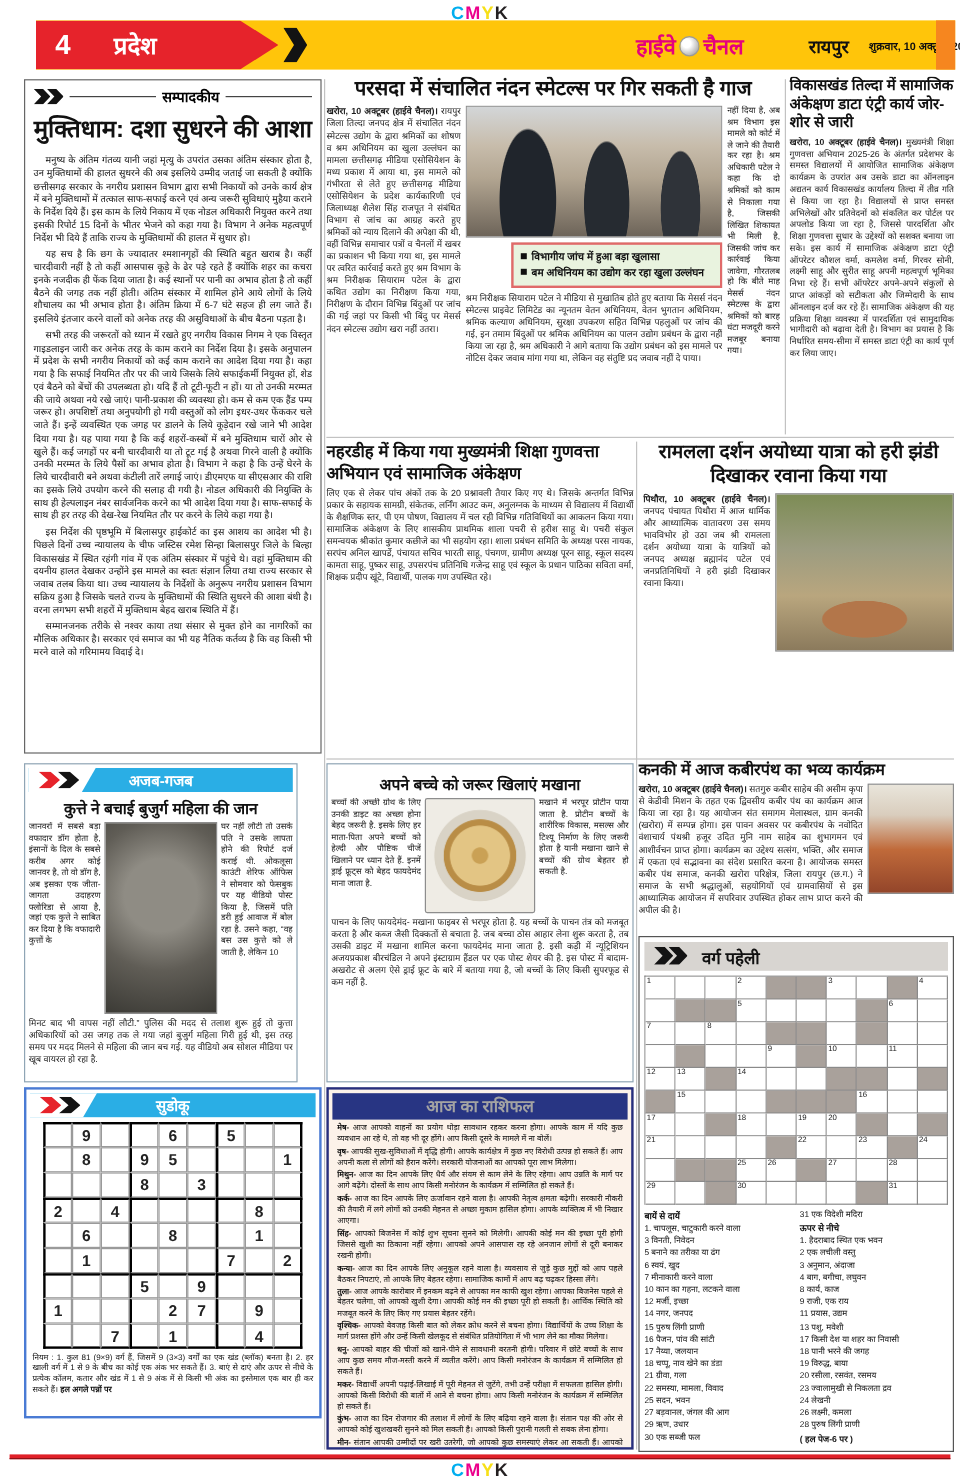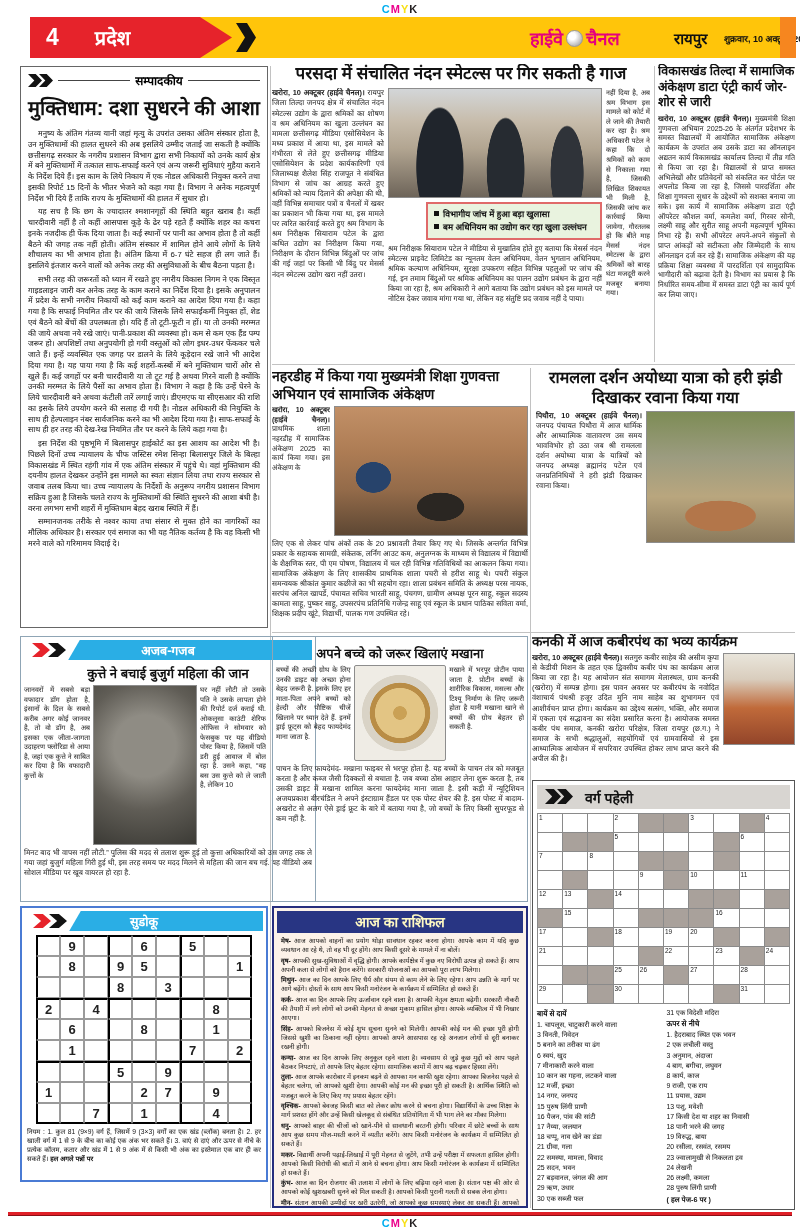--- a/index.html
+++ b/index.html
@@ -7,21 +7,21 @@
         font-family:"Liberation Sans","DejaVu Sans",sans-serif;color:#111;overflow:hidden;}
   
   .abs{position:absolute;}
   .p{font-size:7.4px;line-height:1.36;text-align:justify;margin:0;color:#1a1a1a;}
   .dl{font-weight:bold;}
   .photo{border:1px solid #8d8d8d;}
   .vline{position:absolute;width:1px;background:#c2c2c2;}
   .hline{position:absolute;height:1px;background:#c2c2c2;}
   .chev{display:inline-block;clip-path:polygon(0 0,55% 0,100% 50%,55% 100%,0 100%,45% 50%);}
   
-  .cmyk{position:absolute;left:0;width:100%;text-align:center;font-size:11px;font-weight:bold;letter-spacing:1px;}
+  .cmyk{position:absolute;left:0;width:100%;text-align:center;font-size:15px;font-weight:bold;letter-spacing:1px;}
   
   .masthead{position:absolute;left:30px;top:17px;width:766px;height:41px;background:#ffc50a;}
   .m-red{position:absolute;left:0;top:0;width:202px;height:41px;background:#e6232b;
          clip-path:polygon(0 0,170px 0,202px 50%,170px 100%,0 100%);display:flex;align-items:center;}
   .m-pageno{margin-left:16px;font-size:23px;font-weight:bold;color:#fff;}
   .m-section{margin-left:36px;font-size:20px;font-weight:bold;color:#fff;}
   .m-chev{position:absolute;left:206px;top:6px;width:20px;height:29px;background:#131313;
           clip-path:polygon(0 0,55% 0,100% 50%,55% 100%,0 100%,45% 50%);}
   .m-brand{position:absolute;left:500px;top:9px;display:flex;align-items:center;gap:3px;
            font-size:18px;font-weight:bold;color:#e6007d;}
@@ -84,21 +84,21 @@
   
   .featbox{border:1px solid #8fa5b5;box-sizing:border-box;padding:3px;overflow:hidden;}
   .featbar{position:relative;height:20px;background:#2aaee5;overflow:hidden;}
   .featbar .notch{position:absolute;left:-10px;top:-2px;width:60px;height:24px;background:#fff;transform:skewX(-30deg);}
   .featbar .chev.red{position:absolute;left:8px;top:3px;width:18px;height:14px;background:#e6232b;}
   .featbar .chev.blk{position:absolute;left:24px;top:3px;width:18px;height:14px;background:#131313;}
   .featbar .ft{position:absolute;left:0;width:100%;top:2px;text-align:center;color:#fff;
                font-size:12.5px;font-weight:bold;}
   .feat-head{font-size:13px;font-weight:bold;text-align:center;margin:4px 0 3px;}
   .feat-row{display:flex;gap:3px;}
-  .ajab{left:20px;top:636px;width:296px;height:266px;}
+  .ajab{left:20px;top:636px;width:228px;height:266px;}
   .ajab-c{width:66px;overflow:hidden;height:160px;}
   .ajab-c .p{font-size:7px;}
   .dog-photo{width:102px;height:158px;
     background:radial-gradient(circle at 50% 38%,#8f8c84 0 28%,#605d56 58%,#3b3a35 100%);}
   .feat-tail{margin-top:3px;overflow:hidden;}
   .sehat{left:272px;top:636px;width:256px;height:266px;}
   .sehat-c{width:76px;overflow:hidden;height:96px;}
   .sehat-c .p{font-size:7px;}
   .makh-photo{width:92px;height:94px;border-radius:2px;
     background:radial-gradient(circle at 50% 50%,#caa155 0 10%,#e3c584 11% 38%,#b98d46 39% 46%,#d9d3c6 47% 58%,#efece5 59% 100%);}
@@ -124,21 +124,21 @@
   .clue-foot{font-size:7.2px;font-weight:bold;line-height:1.6;}
   
   .sud{left:20px;top:906px;width:248px;height:276px;border:2px solid #4a7bd4;box-sizing:border-box;padding:3px;overflow:hidden;}
   .su-grid{display:grid;grid-template-columns:repeat(9,24px);margin:4px auto 3px;width:216px;}
   .su-cell{height:21px;box-sizing:border-box;border:0.5px solid #aaa;display:flex;align-items:center;justify-content:center;
            font-size:13px;font-weight:600;color:#222;background:#fff;}
   .su-rules{font-size:6.7px;line-height:1.35;text-align:justify;margin:2px 2px 0;}
   
   .rash{left:272px;top:906px;width:256px;height:302px;border:2px solid #262e7d;box-sizing:border-box;
         background:#fcf2e9;padding:3px;overflow:hidden;}
-  .rbar{height:22px;background:#283583;color:#fef9c3;text-align:center;font-size:14px;font-weight:bold;line-height:22px;}
+  .rbar{height:22px;background:#283583;color:#a3a3a3;text-align:center;font-size:14px;font-weight:bold;line-height:22px;}
   .rf-p{font-size:6.6px;line-height:1.38;text-align:justify;margin:0 2px 1.5px;}
   
   .bot-rule{position:absolute;left:8px;top:1212px;width:784px;height:3px;background:#e02028;border-bottom:1px solid #8c1016;}
 </style>
 </head>
 <body>
 
 <div class="page">
 
   <div class="cmyk" style="top:3px;"><span style="color: rgb(0, 174, 239);">C</span><span style="color: rgb(236, 0, 140);">M</span><span style="color: rgb(247, 224, 23);">Y</span><span style="color: rgb(35, 31, 32);">K</span></div>
@@ -211,27 +211,20 @@
   </div>
 
   <div class="abs tilda">
     <div class="tilda-head">विकासखंड तिल्दा में सामाजिक अंकेक्षण डाटा एंट्री कार्य जोर-शोर से जारी</div>
     <p class="p"><span class="dl">खरोरा, 10 अक्टूबर (हाईवे चैनल)।</span>
     <span>मुख्यमंत्री शिक्षा गुणवत्ता अभियान 2025-26 के अंतर्गत प्रदेशभर के समस्त विद्यालयों में आयोजित सामाजिक अंकेक्षण कार्यक्रम के उपरांत अब उसके डाटा का ऑनलाइन अद्यतन कार्य विकासखंड कार्यालय तिल्दा में तीव्र गति से किया जा रहा है। विद्यालयों से प्राप्त समस्त अभिलेखों और प्रतिवेदनों को संकलित कर पोर्टल पर अपलोड किया जा रहा है, जिससे पारदर्शिता और शिक्षा गुणवत्ता सुधार के उद्देश्यों को सशक्त बनाया जा सके। इस कार्य में सामाजिक अंकेक्षण डाटा एंट्री ऑपरेटर कौशल वर्मा, कमलेश वर्मा, गिरवर सोनी, लक्ष्मी साहू और सुरीत साहू अपनी महत्वपूर्ण भूमिका निभा रहे हैं। सभी ऑपरेटर अपने-अपने संकुलों से प्राप्त आंकड़ों को सटीकता और जिम्मेदारी के साथ ऑनलाइन दर्ज कर रहे हैं। सामाजिक अंकेक्षण की यह प्रक्रिया शिक्षा व्यवस्था में पारदर्शिता एवं सामुदायिक भागीदारी को बढ़ावा देती है। विभाग का प्रयास है कि निर्धारित समय-सीमा में समस्त डाटा एंट्री का कार्य पूर्ण कर लिया जाए।</span></p>
   </div>
 
   <div class="abs nahar">
     <div class="nahar-head">नहरडीह में किया गया मुख्यमंत्री शिक्षा गुणवत्ता अभियान एवं सामाजिक अंकेक्षण</div>
-    <div class="nahar-row">
-      <div class="nahar-c1">
-        <p class="p"><span class="dl">खरोरा, 10 अक्टूबर (हाईवे चैनल)।</span>
-        <span>प्राथमिक शाला नहरडीह में सामाजिक अंकेक्षण 2025 का कार्य किया गया। इस अंकेक्षण के</span></p>
-      </div>
-      <div class="photo nahar-photo"></div>
-    </div>
     <p class="p nahar-tail">लिए एक से लेकर पांच अंकों तक के 20 प्रश्नावली तैयार किए गए थे। जिसके अन्तर्गत विभिन्न प्रकार के सहायक सामग्री, संकेतक, लर्निंग आउट कम, अनुलग्नक के माध्यम से विद्यालय में विद्यार्थी के शैक्षणिक स्तर, पी एम पोषण, विद्यालय में चल रही विभिन्न गतिविधियों का आकलन किया गया। सामाजिक अंकेक्षण के लिए शासकीय प्राथमिक शाला पचरी से हरीश साहू थे। पचरी संकुल समन्वयक श्रीकांत कुमार कछीजे का भी सहयोग रहा। शाला प्रबंधन समिति के अध्यक्ष परस नायक, सरपंच अनिल खापर्डे, पंचायत सचिव भारती साहू, पंचगण, ग्रामीण अध्यक्ष पूरन साहू, स्कूल सदस्य कामता साहू, पुष्कर साहू, उपसरपंच प्रतिनिधि गजेन्द्र साहू एवं स्कूल के प्रधान पाठिका सविता वर्मा, शिक्षक प्रदीप खूंटे, विद्यार्थी, पालक गण उपस्थित रहे।</p>
   </div>
 
   <div class="abs ram">
     <div class="ram-head">रामलला दर्शन अयोध्या यात्रा को हरी झंडी दिखाकर रवाना किया गया</div>
     <div class="ram-row">
       <div class="ram-c1">
         <p class="p"><span class="dl">पिथौरा, 10 अक्टूबर (हाईवे चैनल)।</span>
         <span>जनपद पंचायत पिथौरा में आज धार्मिक और आध्यात्मिक वातावरण उस समय भावविभोर हो उठा जब श्री रामलला दर्शन अयोध्या यात्रा के यात्रियों को जनपद अध्यक्ष ब्रह्मानंद पटेल एवं जनप्रतिनिधियों ने हरी झंडी दिखाकर रवाना किया।</span></p>
       </div>

